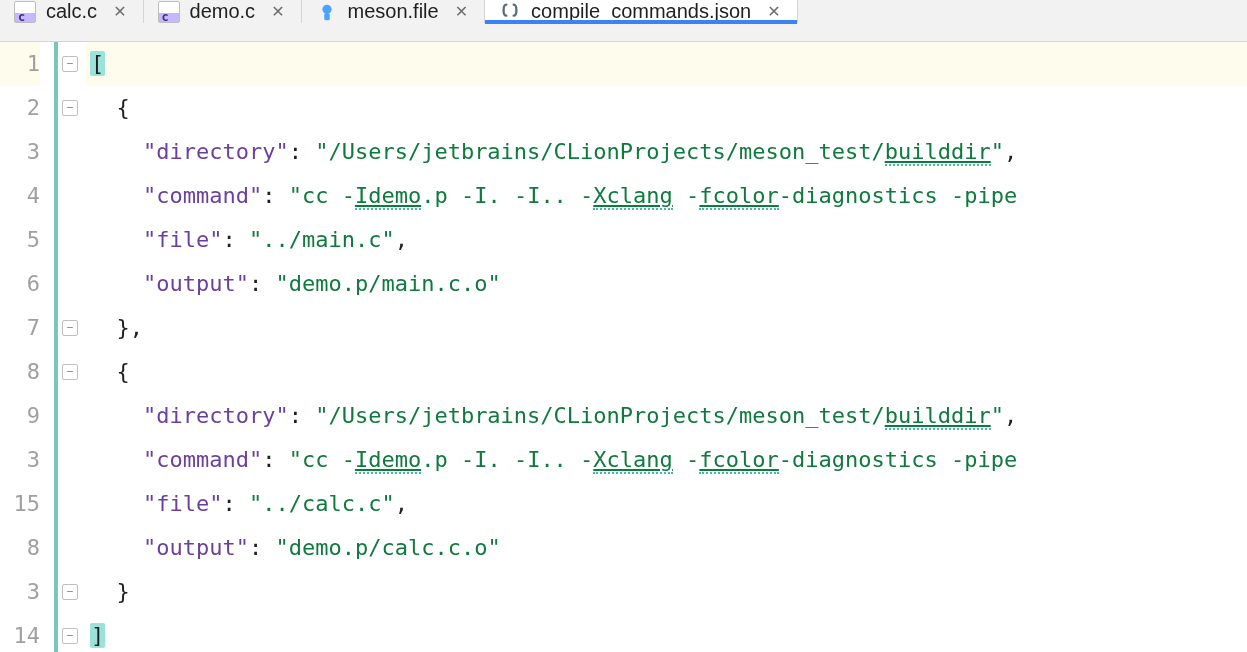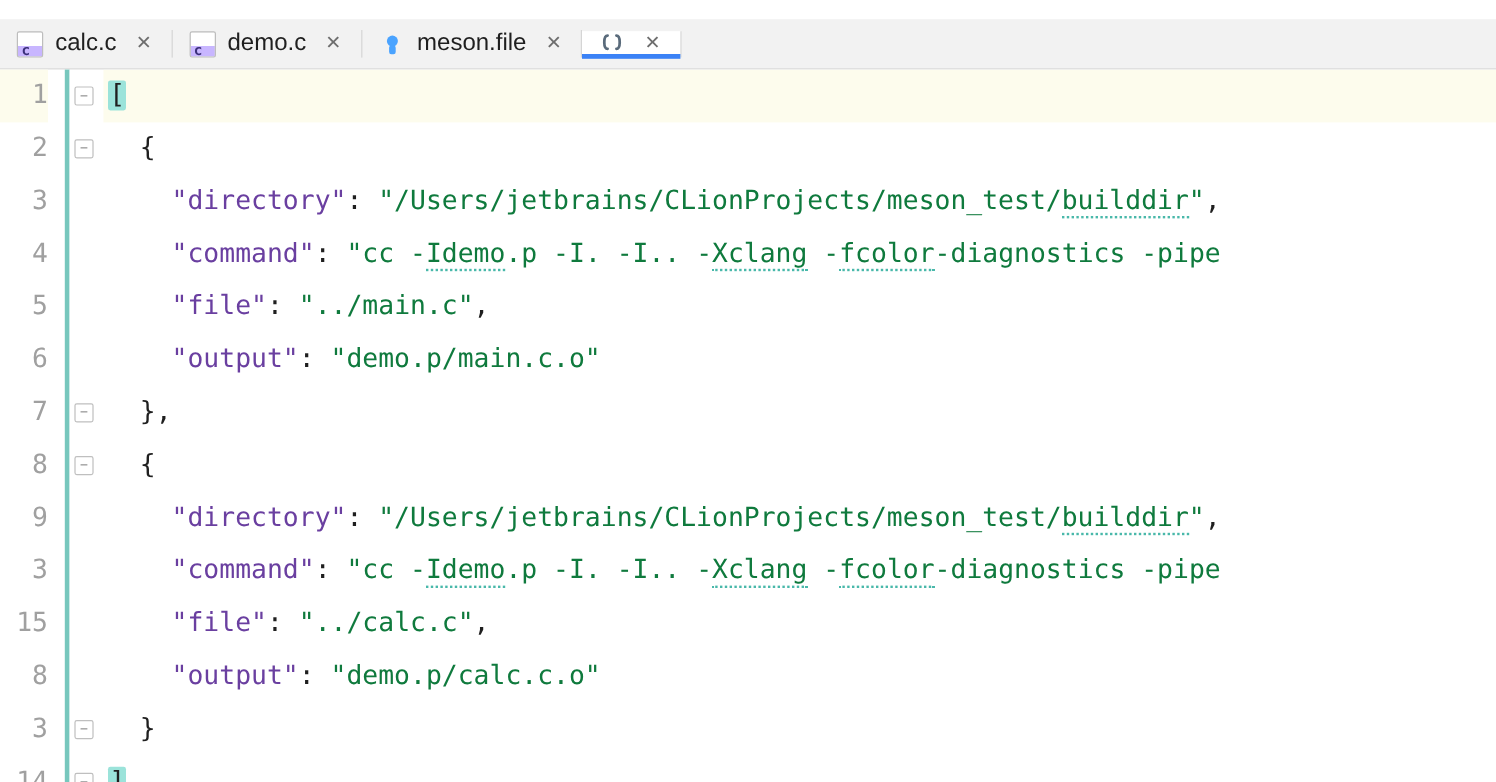--- a/index.html
+++ b/index.html
@@ -1,27 +1,26 @@
 <!DOCTYPE html>
 <html><head>
 <meta charset="utf-8">
 <style>
   * { box-sizing: border-box; margin: 0; padding: 0; }
   html, body { width: 1247px; height: 652px; font-family: "Helvetica Neue", Arial, sans-serif; background: #fff; overflow: hidden; }
 
   
   .tabbar {
     display: flex;
-    align-items: center;
+    align-items: flex-start;
     height: 42px;
     background: #f2f2f2;
     border-bottom: 1px solid #d5d5d5;
     font-size: 20px;
     color: #1f1f1f;
-    margin-top: 16px;
   }
   .tab {
     display: flex;
     align-items: center;
     gap: 10px;
     padding: 0 16px 0 14px;
     border-right: 1px solid #d5d5d5;
     cursor: pointer;
     position: relative;
     white-space: nowrap;
@@ -86,21 +85,21 @@
     overflow: hidden;
   }
   .code .row { height:44px; padding-left:4px; }
   .code .row.hl { background:#fdfced; }
 
   
   .pun { color:#1f1f1f; }
   .key { color:#6a3fa0; }          
   .str { color:#0f7a3d; }          
   .bracket0 { color:#1f1f1f; background:#9be3da; padding:0 1px; border-radius:2px;} 
-  .squig { border-bottom: 2px dotted #49b8aa; }
+  .squig { border-bottom: 2px dotted #49b8aa; text-decoration: underline; }
 
 </style>
 </head>
 <body>
 
 <div class="tabbar">
   <div class="tab">
     <span class="ficon c"></span>
     <span>calc.c</span>
     <span class="close">✕</span>
@@ -119,20 +118,21 @@
     </span>
     <span>meson.file</span>
     <span class="close">✕</span>
   </div>
   <div class="tab active">
     <span class="ficon json">
       <svg viewBox="0 0 24 24">
           <path d="M8 4c-3 0-3 4-3 6s0 6 3 6M16 4c3 0 3 4 3 6s0 6-3 6" stroke="#5a6b7b" stroke-width="2.5" fill="none" stroke-linecap="round"></path>
         </svg>
     </span>
+    <span>compile_commands.json</span>
     <span class="close">✕</span>
   </div>
 </div>
 
 <div class="editor">
   <div class="gutter" id="gutter">
       <div class="ln hl">1</div>
       <div class="ln">2</div>
       <div class="ln">3</div>
       <div class="ln">4</div>

